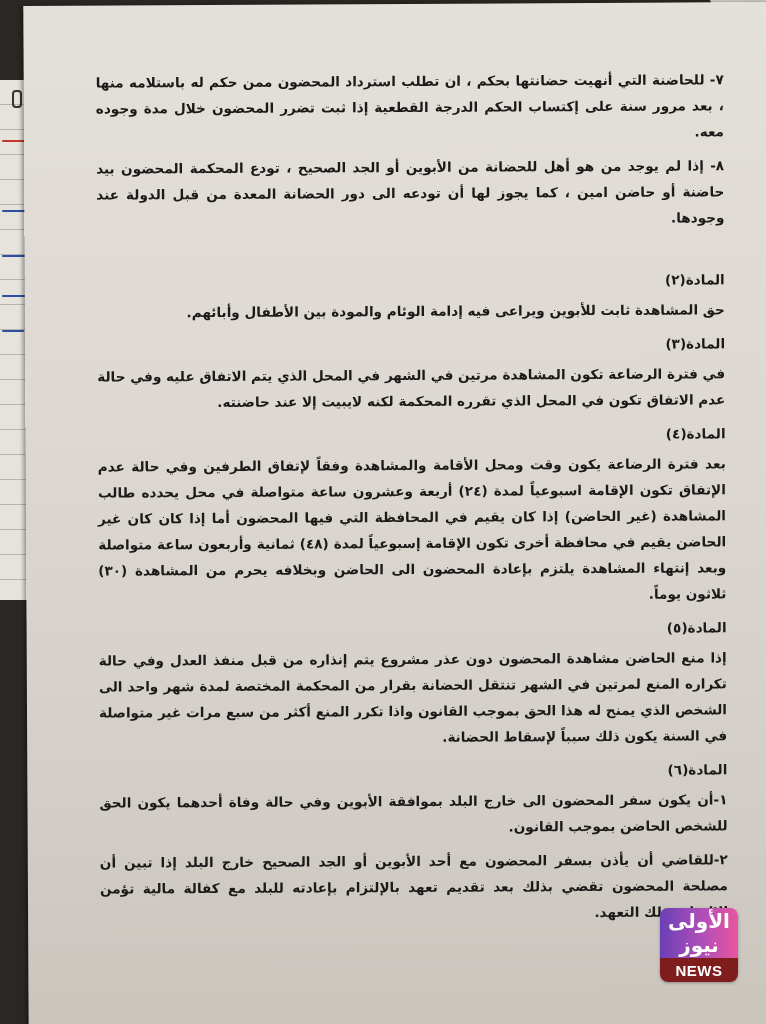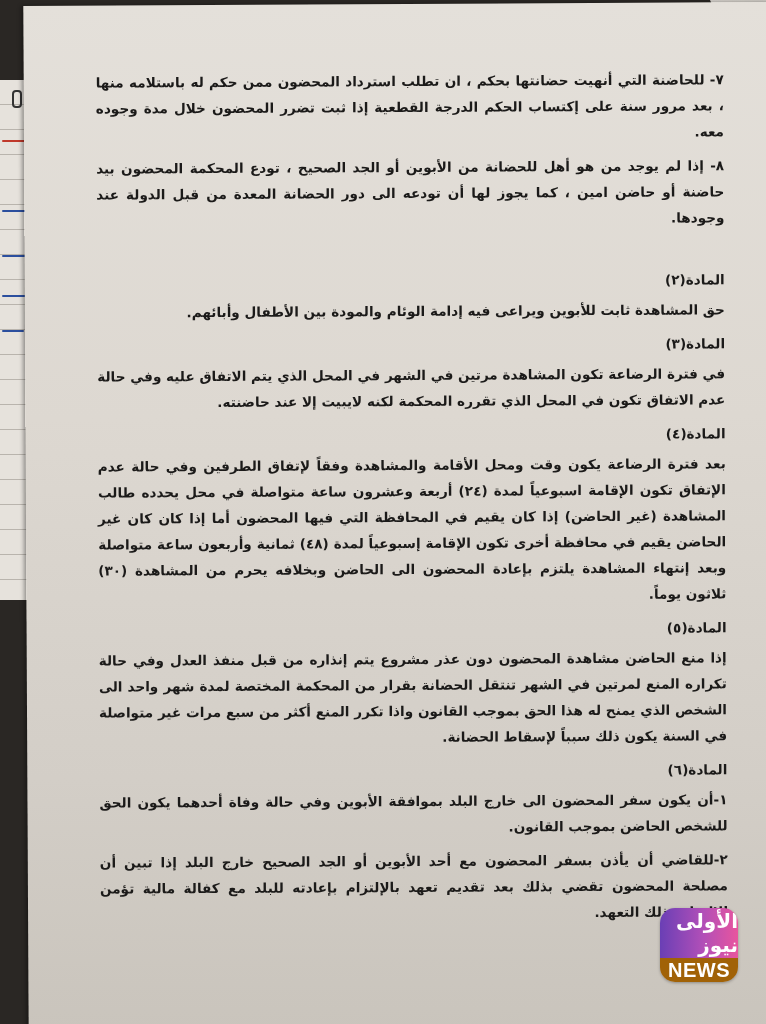--- a/index.html
+++ b/index.html
@@ -81,46 +81,47 @@
       font-weight: bold;
     }
     .spacer-lg { height: 22px; }
     
     .logo {
       position: absolute;
       left: 660px;
       top: 908px;
       width: 78px;
       height: 74px;
-      border-radius: 15px;
+      border-radius: 8px;
       overflow: hidden;
       box-shadow: 0 1px 3px rgba(0,0,0,0.3);
+      text-align: center;
     }
     .logo-top {
       height: 50px;
       background: linear-gradient(90deg, #6a3fb5 0%, #b14fb8 55%, #e8559e 100%);
       display: flex;
       align-items: center;
       justify-content: center;
       color: #ffffff;
       font-family: "DejaVu Sans", sans-serif;
       font-weight: bold;
       font-size: 20px;
       direction: rtl;
     }
     .logo-bottom {
       height: 24px;
-      background: #a16207;
+      background: #7f1d1d;
       display: flex;
       align-items: center;
       justify-content: center;
       color: #ffffff;
       font-family: "Liberation Sans", sans-serif;
       font-weight: bold;
-      font-size: 20px;
+      font-size: 15px;
       letter-spacing: 0.5px;
     }
   </style>
 </head>
 <body>
 
 <div class="notebook">
   <div class="ring" style="top:10px"></div>
   <div class="scribble" style="top:60px;width:30px;background:#c0392b;"></div>
   <div class="scribble" style="top:130px;width:28px;background:#2c4f9e;"></div>

